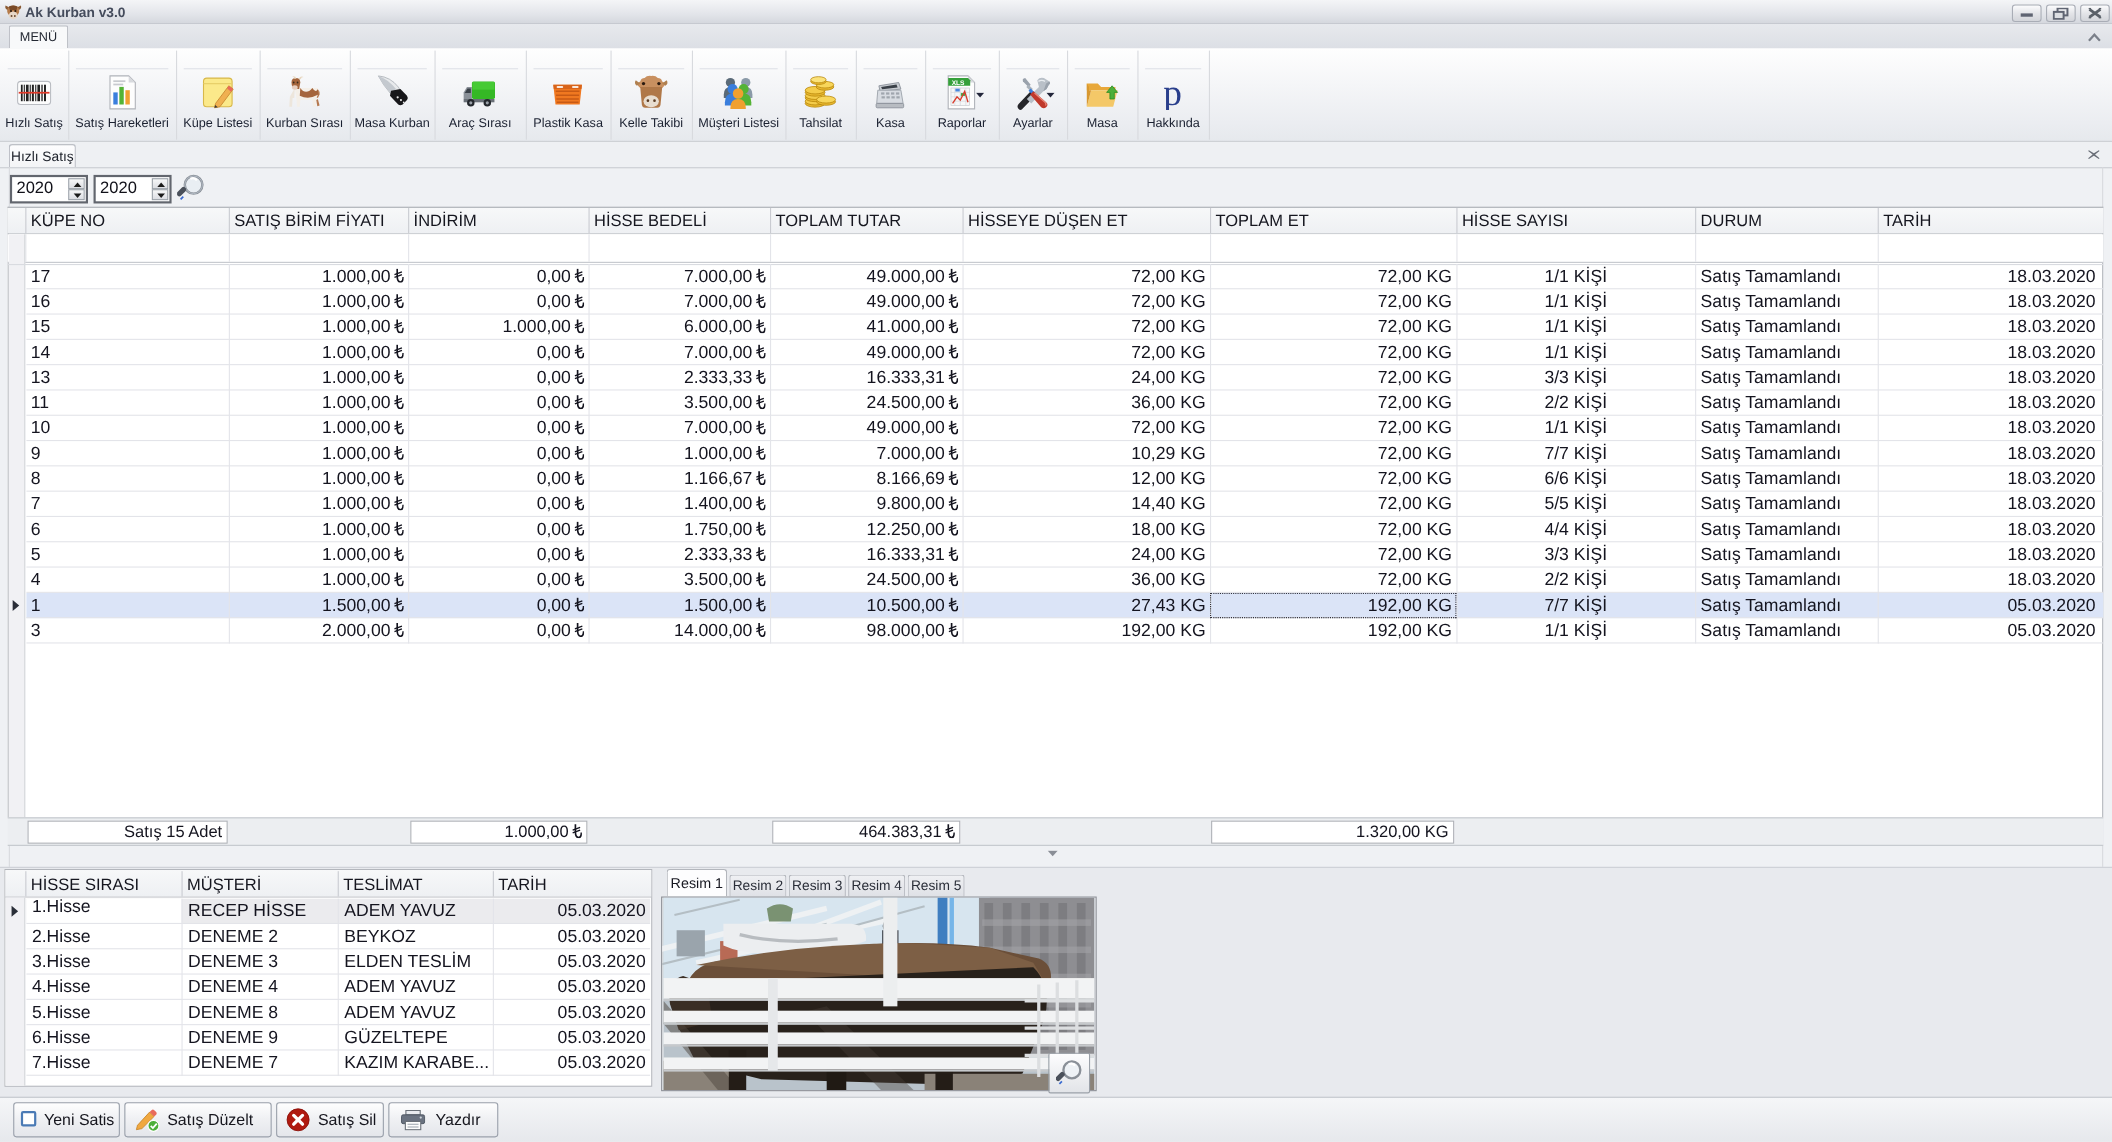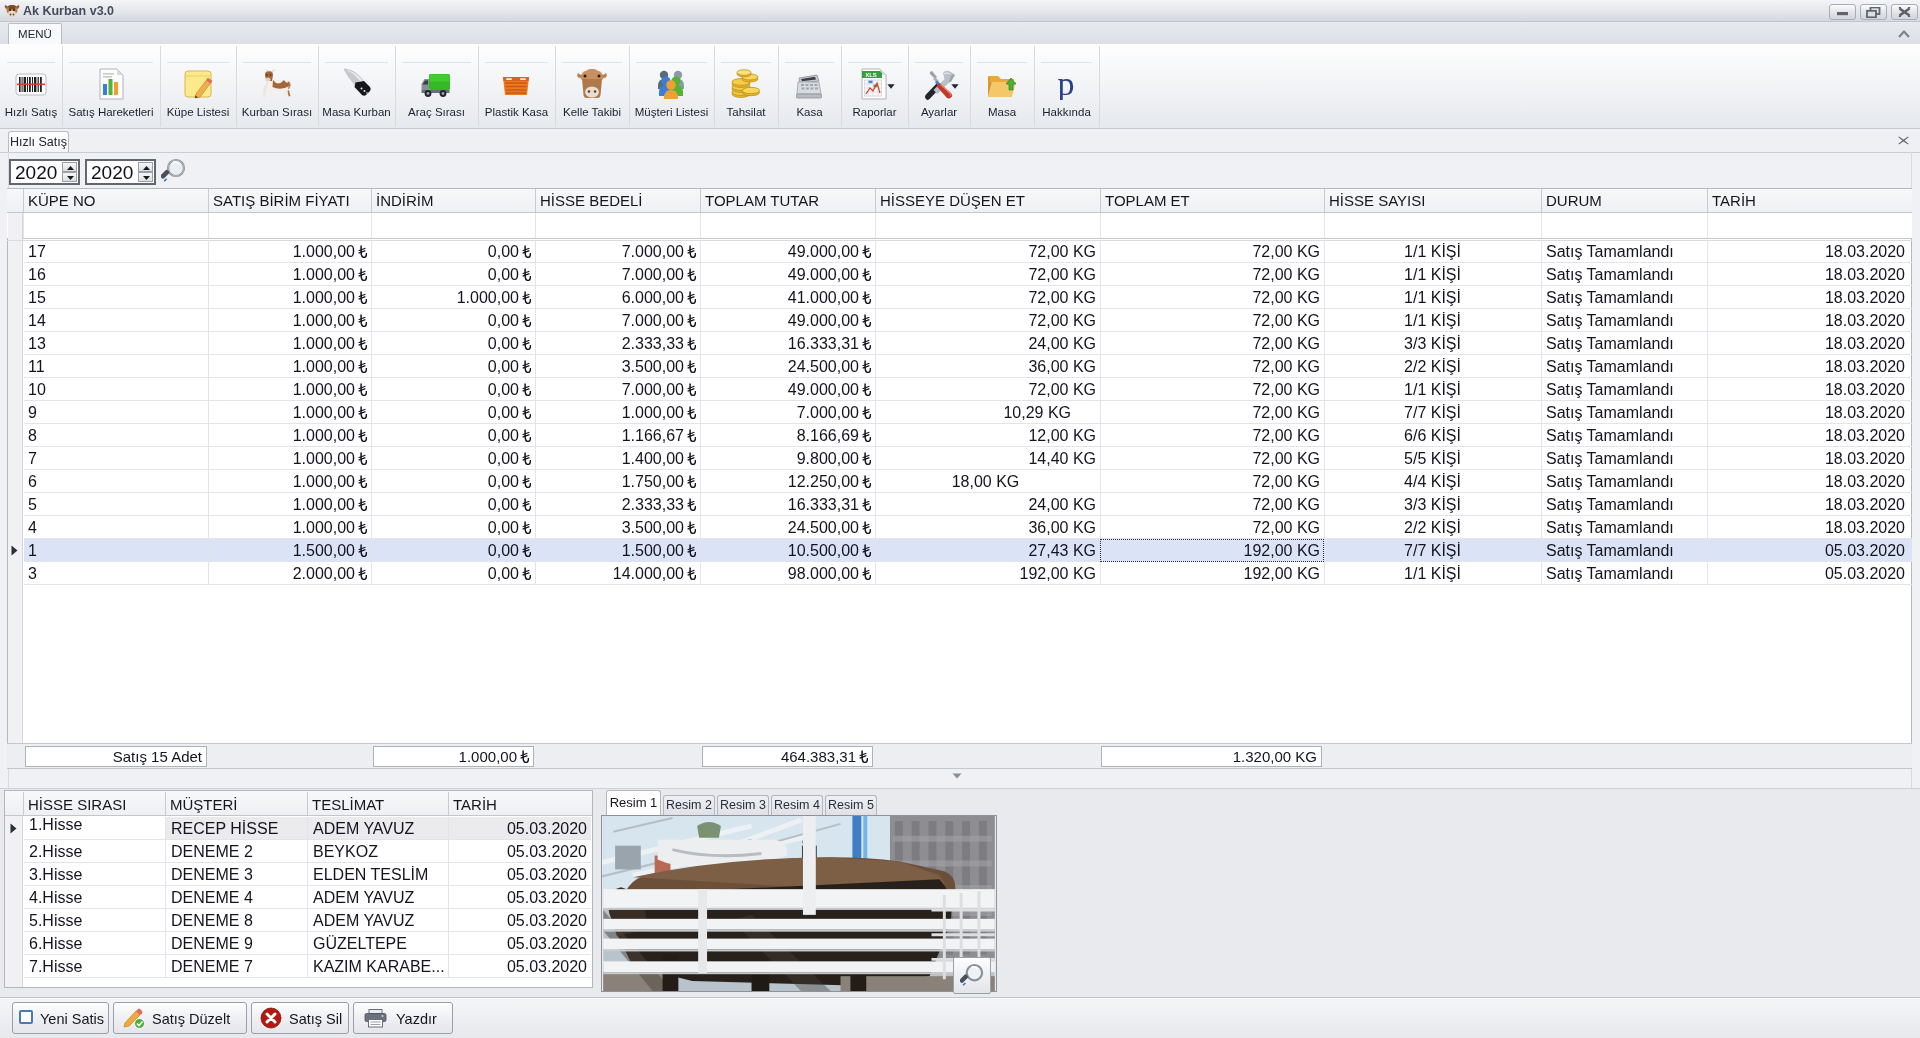--- a/index.html
+++ b/index.html
@@ -20,21 +20,21 @@
 .rsep{top:46px;width:1px;height:81px;background:#d8dade;}
 .rcap{top:105px;height:15px;font-size:11.5px;color:#1a2030;text-align:center;line-height:15px;white-space:nowrap;}
 .ricon{top:68px;width:32px;height:32px;}
 #doctabs{left:0;top:129px;width:1920px;height:23px;background:#eef0f3;}
 #doctab{left:8px;top:131px;width:61px;height:21px;
  background:linear-gradient(#fdfdfe,#f3f4f6);border:1px solid #b9bcc3;border-bottom:none;
  border-radius:3px 3px 0 0;font-size:12.5px;color:#21252e;text-align:center;line-height:20px;}
 #page{left:0;top:152px;width:1920px;height:845px;background:#eff1f4;
  border-top:1px solid #c9ccd1;}
 .spin{top:159px;width:71px;height:26px;background:#fff;border:2px solid #62666e;}
-.spin .v{position:absolute;left:4px;top:1px;font-size:19px;color:#101018;}
+.spin .v{position:absolute;left:4px;top:1px;font-size:15px;color:#101018;}
 .spinbtns{position:absolute;right:1px;top:1px;width:15px;height:20px;}
 .sb{position:absolute;left:0;width:15px;height:10px;background:linear-gradient(#f6f7f8,#dcdee3);
  border:1px solid #9aa0a8;}
 .sb svg{position:absolute;left:1px;top:1px;display:block;}
 .grid-line{background:#e3e4e9;}
 .hdrcell{font-size:15px;color:#15161f;}
 .cell{font-size:16px;color:#14141f;white-space:nowrap;}
 .sumbox{top:3px;height:21px;background:#fff;border:1px solid #aeb1b7;
  font-size:15px;color:#14141f;text-align:right;padding-right:4px;line-height:19px;}
 .btab{height:20px;background:linear-gradient(#eff0f3,#dfe1e6);border:1px solid #b3b6bc;
@@ -561,21 +561,21 @@
       <path d="M0.6 5.7 L7.4 3.2 M0.6 8.1 L7.4 5.6" stroke="#14141f" stroke-width="1.2" fill="none"></path>
     </svg></div>
 <div class="abs cell" style="left:535px;top:404px;width:161px;height:17px;line-height:17px;text-align:right">1.000,00<svg class="tl" width="9" height="13" viewBox="0 0 9 13">
       <path d="M3.1 0.4 V7.2 C3.1 10.8 4.3 12.4 6.1 12.4 C7.7 12.4 8.5 10.6 8.5 7.9" fill="none" stroke="#14141f" stroke-width="1.5"></path>
       <path d="M0.6 5.7 L7.4 3.2 M0.6 8.1 L7.4 5.6" stroke="#14141f" stroke-width="1.2" fill="none"></path>
     </svg></div>
 <div class="abs cell" style="left:700px;top:404px;width:171px;height:17px;line-height:17px;text-align:right">7.000,00<svg class="tl" width="9" height="13" viewBox="0 0 9 13">
       <path d="M3.1 0.4 V7.2 C3.1 10.8 4.3 12.4 6.1 12.4 C7.7 12.4 8.5 10.6 8.5 7.9" fill="none" stroke="#14141f" stroke-width="1.5"></path>
       <path d="M0.6 5.7 L7.4 3.2 M0.6 8.1 L7.4 5.6" stroke="#14141f" stroke-width="1.2" fill="none"></path>
     </svg></div>
-<div class="abs cell" style="left:850px;top:404px;width:221px;height:17px;line-height:17px;text-align:right">10,29 KG</div>
+<div class="abs cell" style="left:875px;top:404px;width:221px;height:17px;line-height:17px;text-align:right">10,29 KG</div>
 <div class="abs cell" style="left:1100px;top:404px;width:220px;height:17px;line-height:17px;text-align:right">72,00 KG</div>
 <div class="abs cell" style="left:1324px;top:404px;width:217px;height:17px;line-height:17px;text-align:center">7/7 KİŞİ</div>
 <div class="abs cell" style="left:1546px;top:404px;height:17px;line-height:17px">Satış Tamamlandı</div>
 <div class="abs cell" style="left:1707px;top:404px;width:198px;height:17px;line-height:17px;text-align:right">18.03.2020</div>
 <div class="abs cell" style="left:28px;top:427px;height:17px;line-height:17px">8</div>
 <div class="abs cell" style="left:208px;top:427px;width:159px;height:17px;line-height:17px;text-align:right">1.000,00<svg class="tl" width="9" height="13" viewBox="0 0 9 13">
       <path d="M3.1 0.4 V7.2 C3.1 10.8 4.3 12.4 6.1 12.4 C7.7 12.4 8.5 10.6 8.5 7.9" fill="none" stroke="#14141f" stroke-width="1.5"></path>
       <path d="M0.6 5.7 L7.4 3.2 M0.6 8.1 L7.4 5.6" stroke="#14141f" stroke-width="1.2" fill="none"></path>
     </svg></div>
 <div class="abs cell" style="left:371px;top:427px;width:160px;height:17px;line-height:17px;text-align:right">0,00<svg class="tl" width="9" height="13" viewBox="0 0 9 13">
@@ -627,21 +627,21 @@
       <path d="M0.6 5.7 L7.4 3.2 M0.6 8.1 L7.4 5.6" stroke="#14141f" stroke-width="1.2" fill="none"></path>
     </svg></div>
 <div class="abs cell" style="left:535px;top:473px;width:161px;height:17px;line-height:17px;text-align:right">1.750,00<svg class="tl" width="9" height="13" viewBox="0 0 9 13">
       <path d="M3.1 0.4 V7.2 C3.1 10.8 4.3 12.4 6.1 12.4 C7.7 12.4 8.5 10.6 8.5 7.9" fill="none" stroke="#14141f" stroke-width="1.5"></path>
       <path d="M0.6 5.7 L7.4 3.2 M0.6 8.1 L7.4 5.6" stroke="#14141f" stroke-width="1.2" fill="none"></path>
     </svg></div>
 <div class="abs cell" style="left:700px;top:473px;width:171px;height:17px;line-height:17px;text-align:right">12.250,00<svg class="tl" width="9" height="13" viewBox="0 0 9 13">
       <path d="M3.1 0.4 V7.2 C3.1 10.8 4.3 12.4 6.1 12.4 C7.7 12.4 8.5 10.6 8.5 7.9" fill="none" stroke="#14141f" stroke-width="1.5"></path>
       <path d="M0.6 5.7 L7.4 3.2 M0.6 8.1 L7.4 5.6" stroke="#14141f" stroke-width="1.2" fill="none"></path>
     </svg></div>
-<div class="abs cell" style="left:875px;top:473px;width:221px;height:17px;line-height:17px;text-align:center">18,00 KG</div>
+<div class="abs cell" style="left:875px;top:473px;width:221px;height:17px;line-height:17px;text-align:right">18,00 KG</div>
 <div class="abs cell" style="left:1100px;top:473px;width:220px;height:17px;line-height:17px;text-align:right">72,00 KG</div>
 <div class="abs cell" style="left:1324px;top:473px;width:217px;height:17px;line-height:17px;text-align:center">4/4 KİŞİ</div>
 <div class="abs cell" style="left:1546px;top:473px;height:17px;line-height:17px">Satış Tamamlandı</div>
 <div class="abs cell" style="left:1707px;top:473px;width:198px;height:17px;line-height:17px;text-align:right">18.03.2020</div>
 <div class="abs cell" style="left:28px;top:496px;height:17px;line-height:17px">5</div>
 <div class="abs cell" style="left:208px;top:496px;width:159px;height:17px;line-height:17px;text-align:right">1.000,00<svg class="tl" width="9" height="13" viewBox="0 0 9 13">
       <path d="M3.1 0.4 V7.2 C3.1 10.8 4.3 12.4 6.1 12.4 C7.7 12.4 8.5 10.6 8.5 7.9" fill="none" stroke="#14141f" stroke-width="1.5"></path>
       <path d="M0.6 5.7 L7.4 3.2 M0.6 8.1 L7.4 5.6" stroke="#14141f" stroke-width="1.2" fill="none"></path>
     </svg></div>
 <div class="abs cell" style="left:371px;top:496px;width:160px;height:17px;line-height:17px;text-align:right">0,00<svg class="tl" width="9" height="13" viewBox="0 0 9 13">

